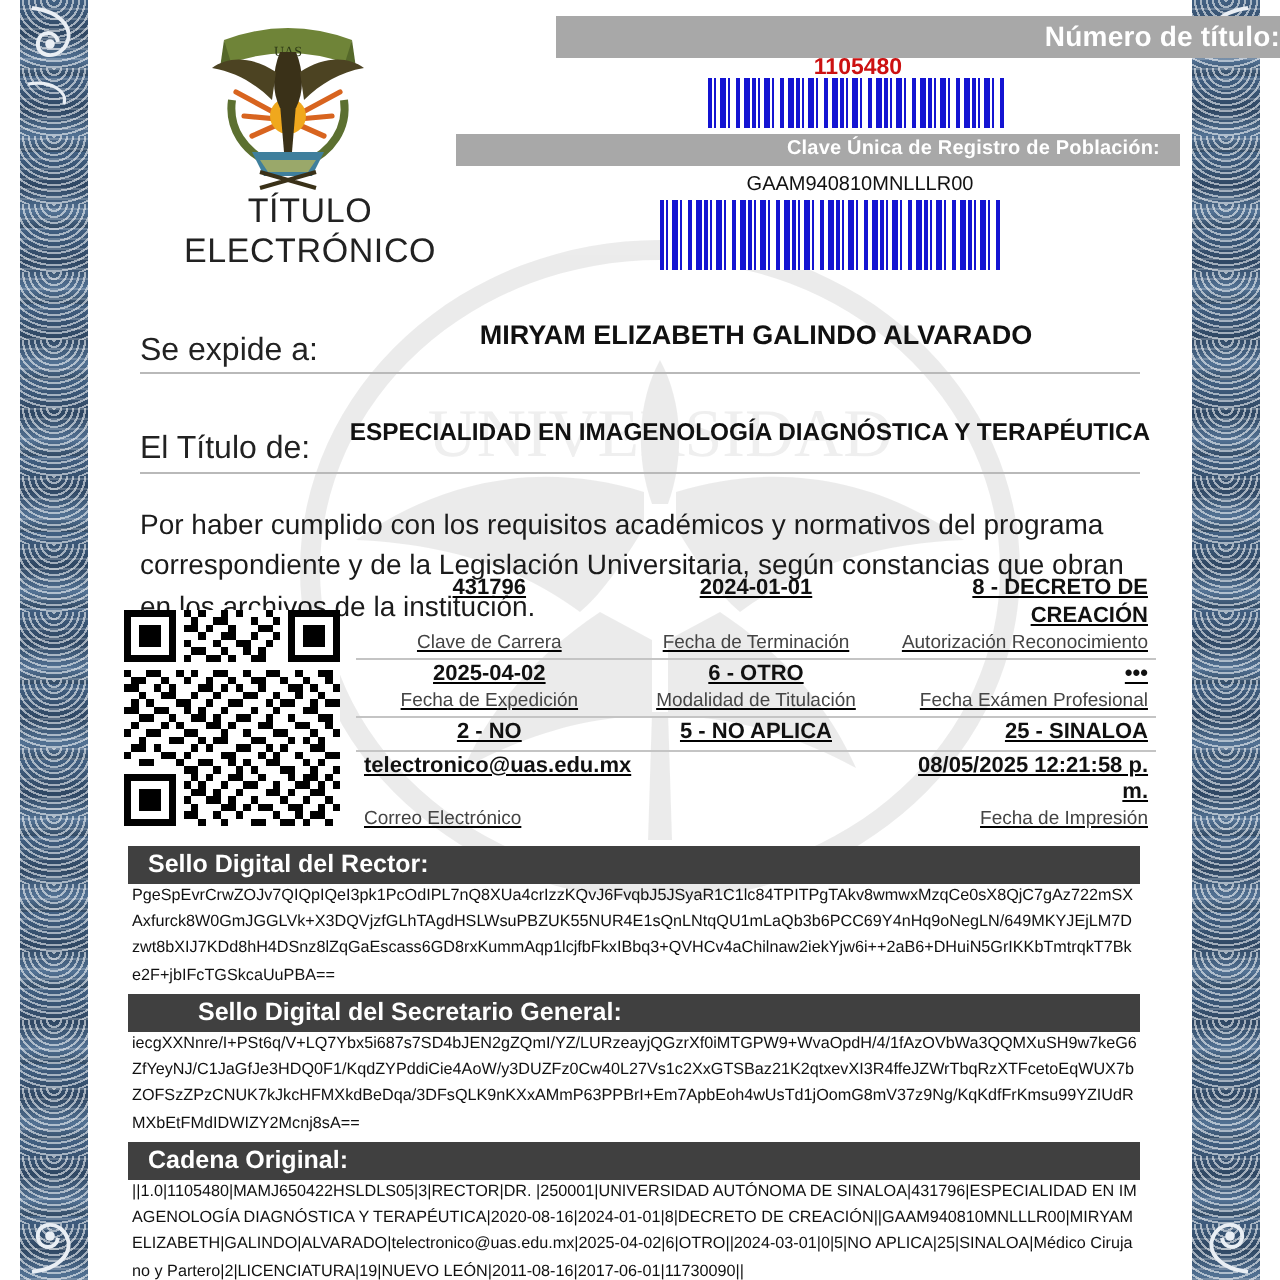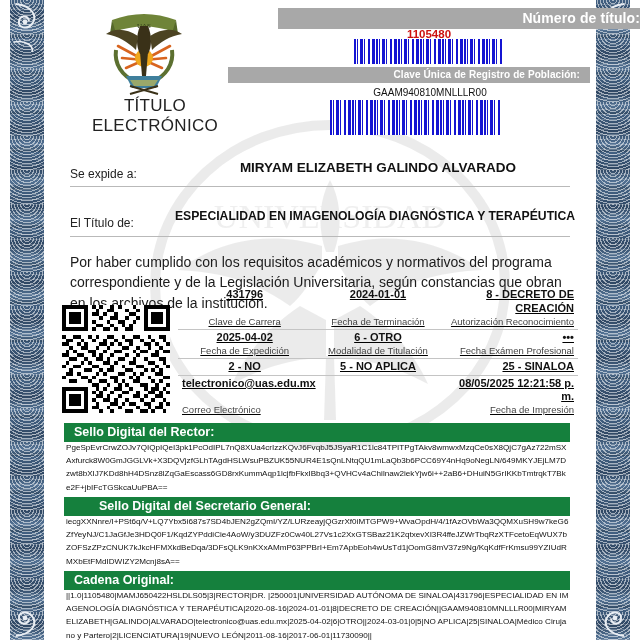--- a/index.html
+++ b/index.html
@@ -92,21 +92,21 @@
 
   
   .emblem { position: absolute; left: 46px; top: 6px; width: 96px; height: 92px; }
   .title-main {
     position: absolute; left: 0px; top: 96px; width: 210px;
     text-align: center; font-size: 17px; color: #222;
     line-height: 1.18; letter-spacing: .3px;
   }
 
   .field-row { position: absolute; left: 20px; width: 500px; }
-  .field-label { font-size: 12px; color: #222; }
+  .field-label { font-size: 16px; color: #222; }
   .rule { position: absolute; left: 20px; width: 500px; height: 1px; background: #b9b9b9; }
 
   #lbl-expide { top: 167px; }
   #val-name   { position:absolute; left: 128px; top: 160px; width: 400px; text-align:center;
                 font-size: 13.5px; font-weight: bold; color:#111; }
   #rule-1 { top: 186px; }
 
   #lbl-titulo { top: 216px; }
   #val-titulo { position:absolute; left: 120px; top: 209px; width: 410px; text-align:center;
                 font-size: 12.2px; font-weight: bold; color:#111; }
@@ -127,21 +127,21 @@
   .grid-cell.c1 { text-align: center; }
   .grid-cell.c2 { text-align: center; }
   .grid-cell.c3 { text-align: right; }
   .cell-value { font-size: 11px; font-weight: bold; color: #111; line-height: 1.25; }
   .cell-label { font-size: 9.5px; color: #444; line-height: 1.3; }
   .grid-sep { height: 1px; background: #c4c4c4; margin: 1px 0 1px 0; }
 
   
   .seal-head {
     position: absolute; left: 14px; width: 506px;
-    background: #15803d; color: #fff; font-weight: bold;
+    background: #404040; color: #fff; font-weight: bold;
     font-size: 12.5px; padding: 2px 0 3px 10px;
   }
   .seal-body {
     position: absolute; left: 16px; width: 504px;
     font-size: 8.1px; color: #111; line-height: 1.63;
     word-break: break-all;
   }
   #head-rector { top: 423px; }
   #body-rector { top: 441px; }
   #head-secgen { top: 497px; padding-left: 35px; }

